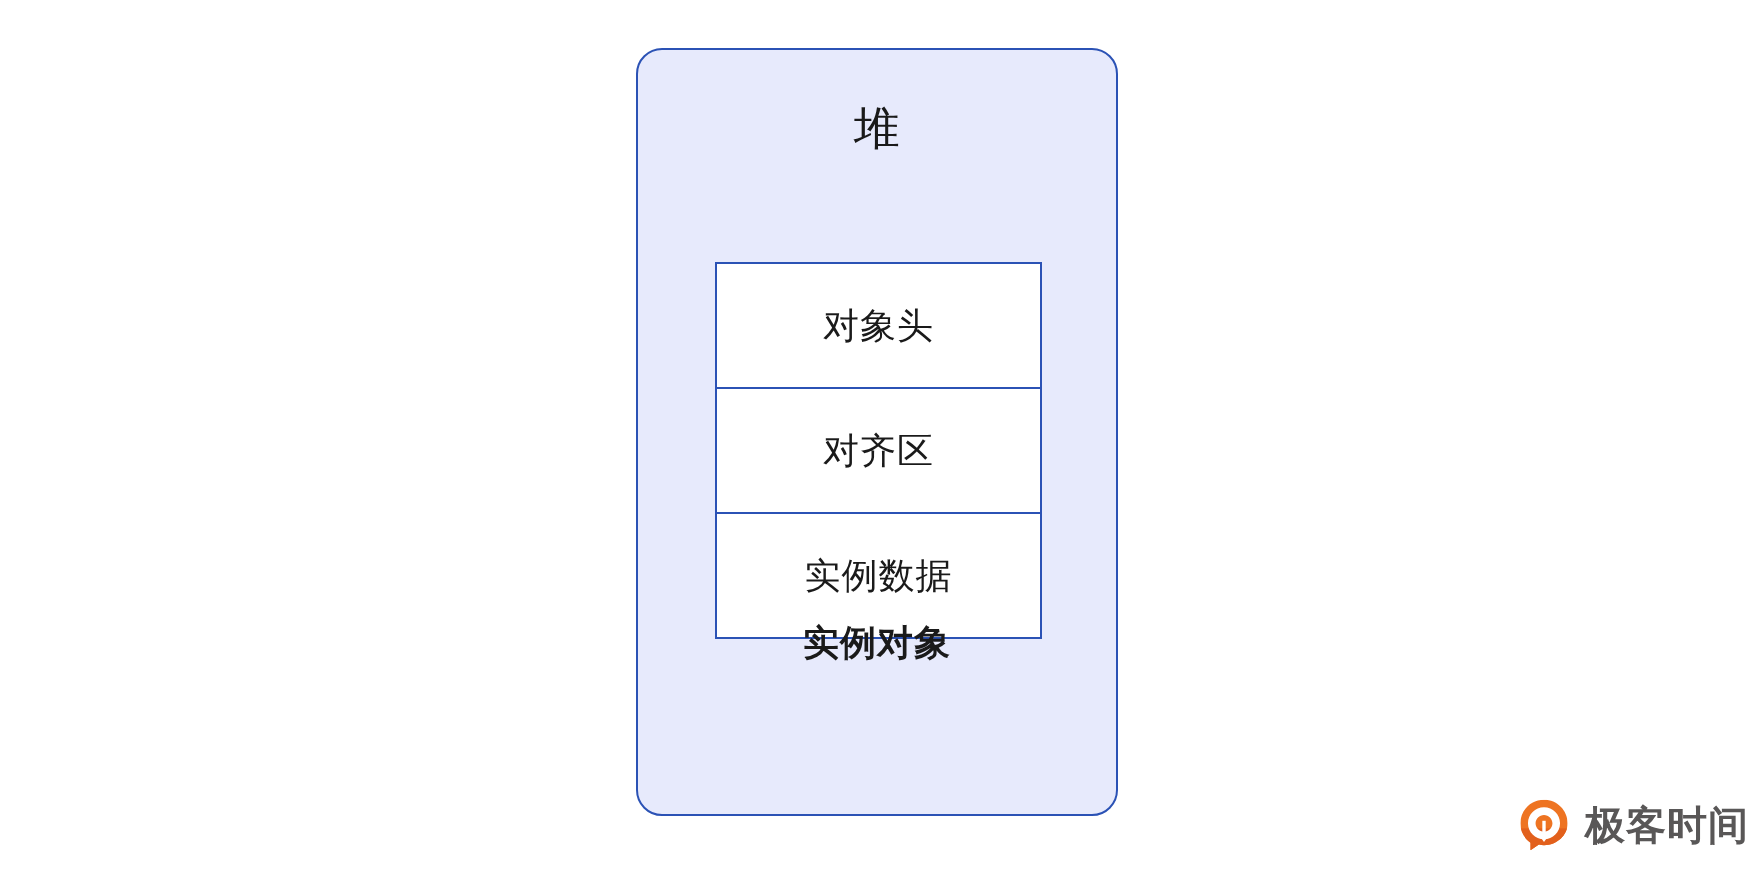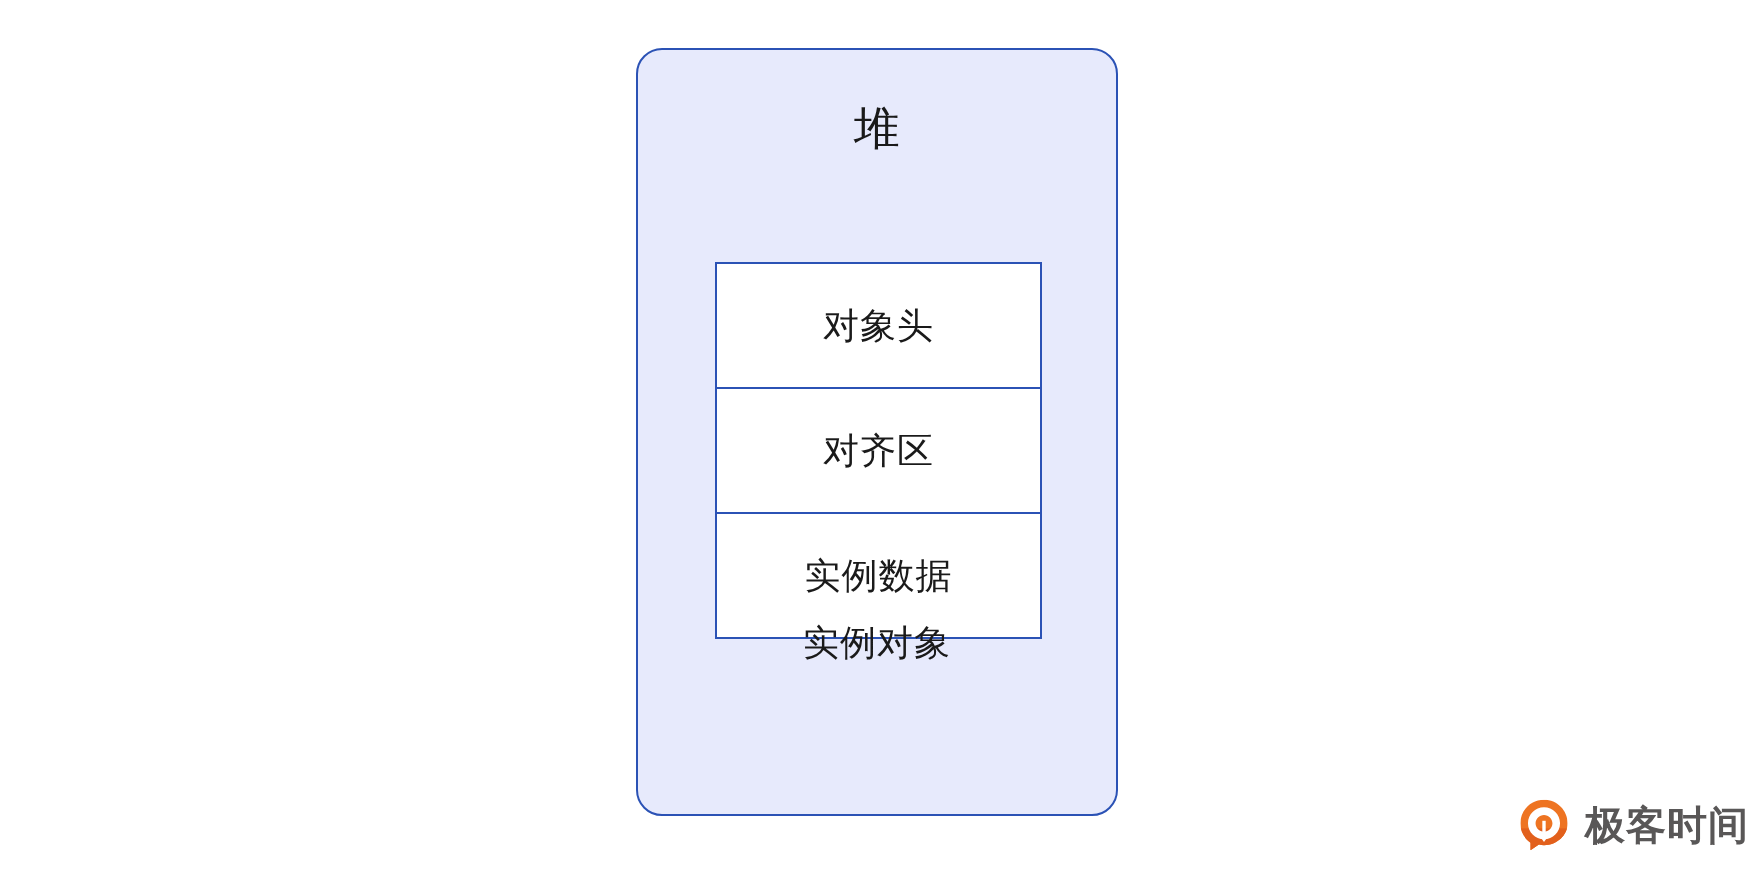--- a/index.html
+++ b/index.html
@@ -84,21 +84,21 @@
 
   
   .instance-caption {
     position: absolute;
     left: 0;
     top: 575px;
     width: 100%;
     text-align: center;
     font-size: 36px;
     line-height: 1;
-    font-weight: 400;
+    font-weight: 700;
     color: #1A1A1A;
     letter-spacing: 1px;
   }
 
   
   .brand-watermark {
     position: absolute;
     left: 1517px;
     top: 798px;
     display: flex;

